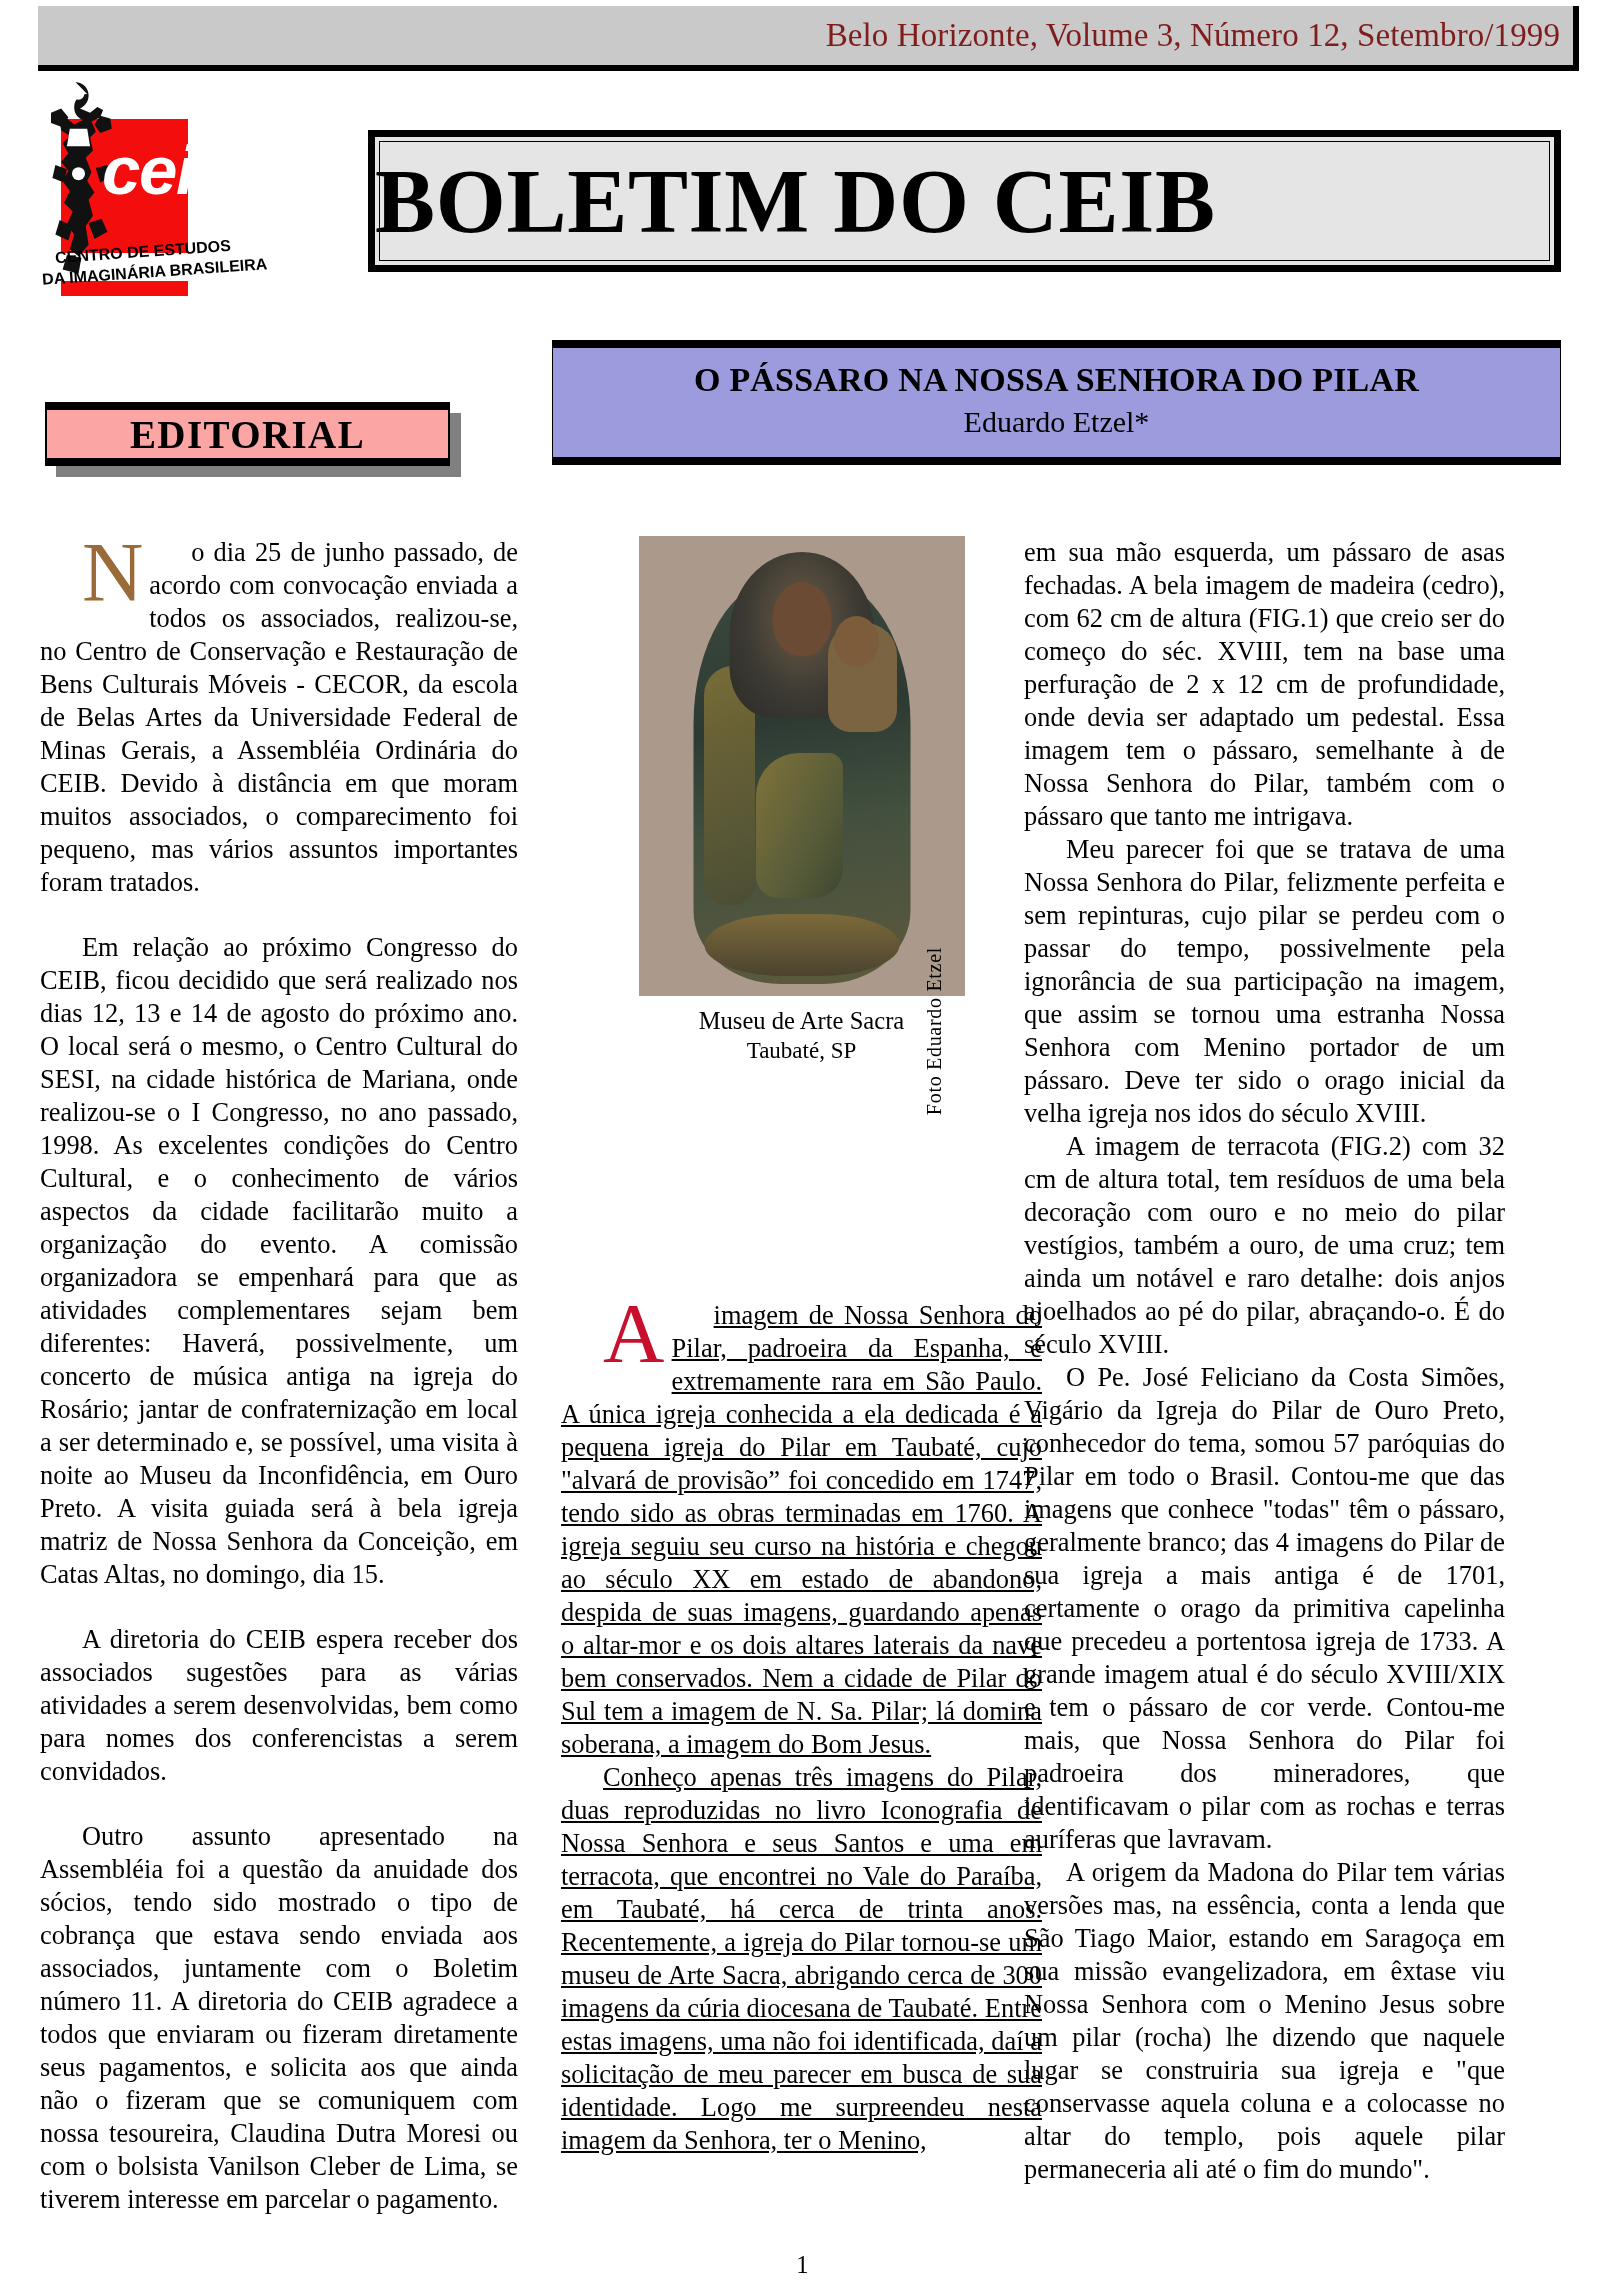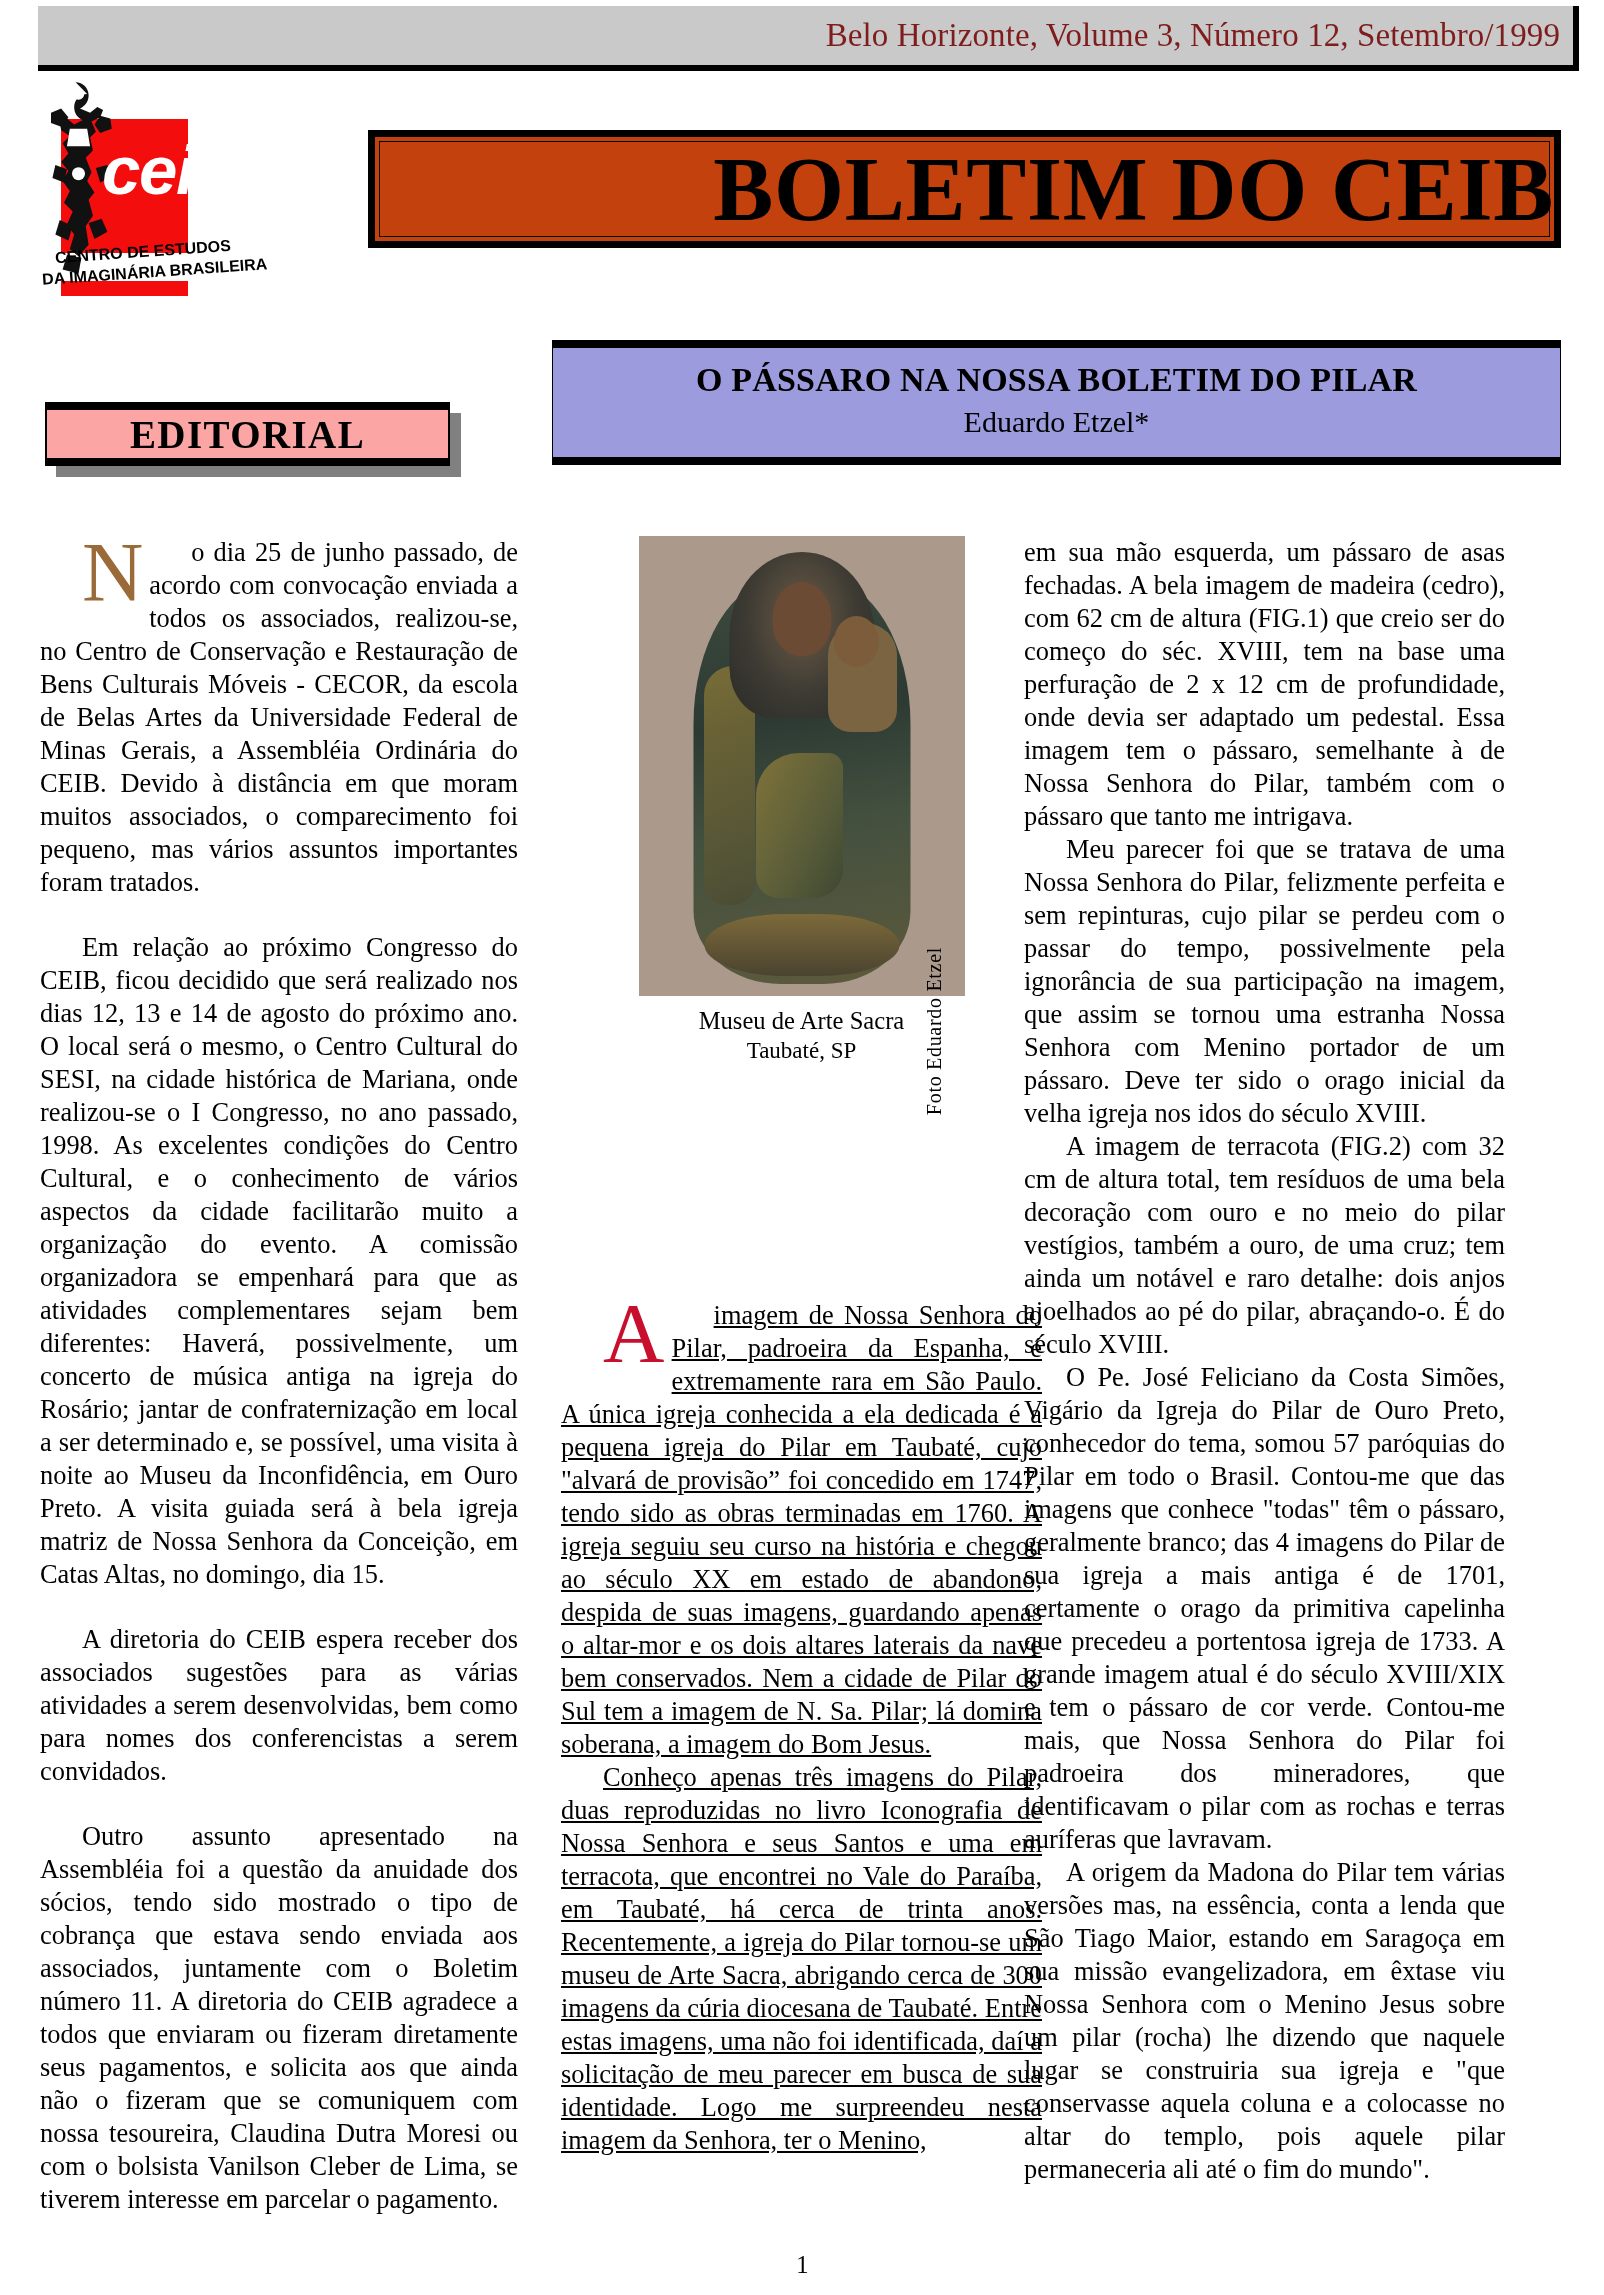--- a/index.html
+++ b/index.html
@@ -104,27 +104,27 @@
     font-size: 16px;
     transform: rotate(-4deg);
   }
 
   
   .title-box {
     position: absolute;
     left: 368px;
     top: 130px;
     width: 1193px;
-    height: 118px;
-    background: #c2410c;
+    height: 142px;
+    background: #e5e5e5;
     border: 7.2px solid #000;
     box-sizing: border-box;
     display: flex;
     align-items: center;
-    justify-content: flex-end;
+    justify-content: flex-start;
   }
   .title-box-inner {
     position: absolute;
     left: 4.3px; top: 4.3px; right: 4.3px; bottom: 4.3px;
     border: 1.4px solid #000;
     box-sizing: border-box;
   }
   .title-text {
     position: relative;
     font-size: 90px;
@@ -399,21 +399,21 @@
     <div class="title-box-inner"></div>
     <div class="title-text">BOLETIM DO CEIB</div>
   </div>
 
   <div class="editorial-shadow"></div>
   <div class="editorial-box">
     <div class="editorial-text">EDITORIAL</div>
   </div>
 
   <div class="article-header">
-    <div class="article-title">O PÁSSARO NA NOSSA BOLETIM DO PILAR</div>
+    <div class="article-title">O PÁSSARO NA NOSSA SENHORA DO PILAR</div>
     <div class="article-author">Eduardo Etzel*</div>
   </div>
 
   <div class="col col-left">
     <p class="dropcap-n">No dia 25 de junho passado, de acordo com convocação enviada a todos os associados, realizou-se, no Centro de Conservação e Restauração de Bens Culturais Móveis - CECOR, da escola de Belas Artes da Universidade Federal de Minas Gerais, a Assembléia Ordinária do CEIB. Devido à distância em que moram muitos associados, o comparecimento foi pequeno, mas vários assuntos importantes foram tratados.</p>
     <p class="gap">Em relação ao próximo Congresso do CEIB, ficou decidido que será realizado nos dias 12, 13 e 14 de agosto do próximo ano. O local será o mesmo, o Centro Cultural do SESI, na cidade histórica de Mariana, onde realizou-se o I Congresso, no ano passado, 1998. As excelentes condições do Centro Cultural, e o conhecimento de vários aspectos da cidade facilitarão muito a organização do evento. A comissão organizadora  se empenhará para que as atividades complementares sejam bem diferentes: Haverá, possivelmente, um concerto de música antiga na igreja do Rosário; jantar de confraternização em local a ser determinado e, se possível, uma visita à noite ao Museu da Inconfidência, em Ouro Preto. A visita guiada será à bela igreja matriz de Nossa Senhora da Conceição, em Catas Altas, no domingo, dia 15.</p>
     <p class="gap">A diretoria do CEIB espera receber dos associados sugestões para as várias atividades a serem desenvolvidas, bem como para nomes dos conferencistas a serem convidados.</p>
     <p class="gap">Outro assunto apresentado na Assembléia foi a questão da anuidade dos sócios, tendo sido mostrado o tipo de cobrança que estava sendo enviada aos associados, juntamente com o Boletim número 11. A diretoria do CEIB agradece a todos que enviaram ou fizeram diretamente seus pagamentos, e solicita aos que ainda não o fizeram que se comuniquem com nossa tesoureira, Claudina Dutra Moresi ou com o bolsista Vanilson Cleber de Lima, se tiverem interesse em parcelar o pagamento.</p>
   </div>
 

